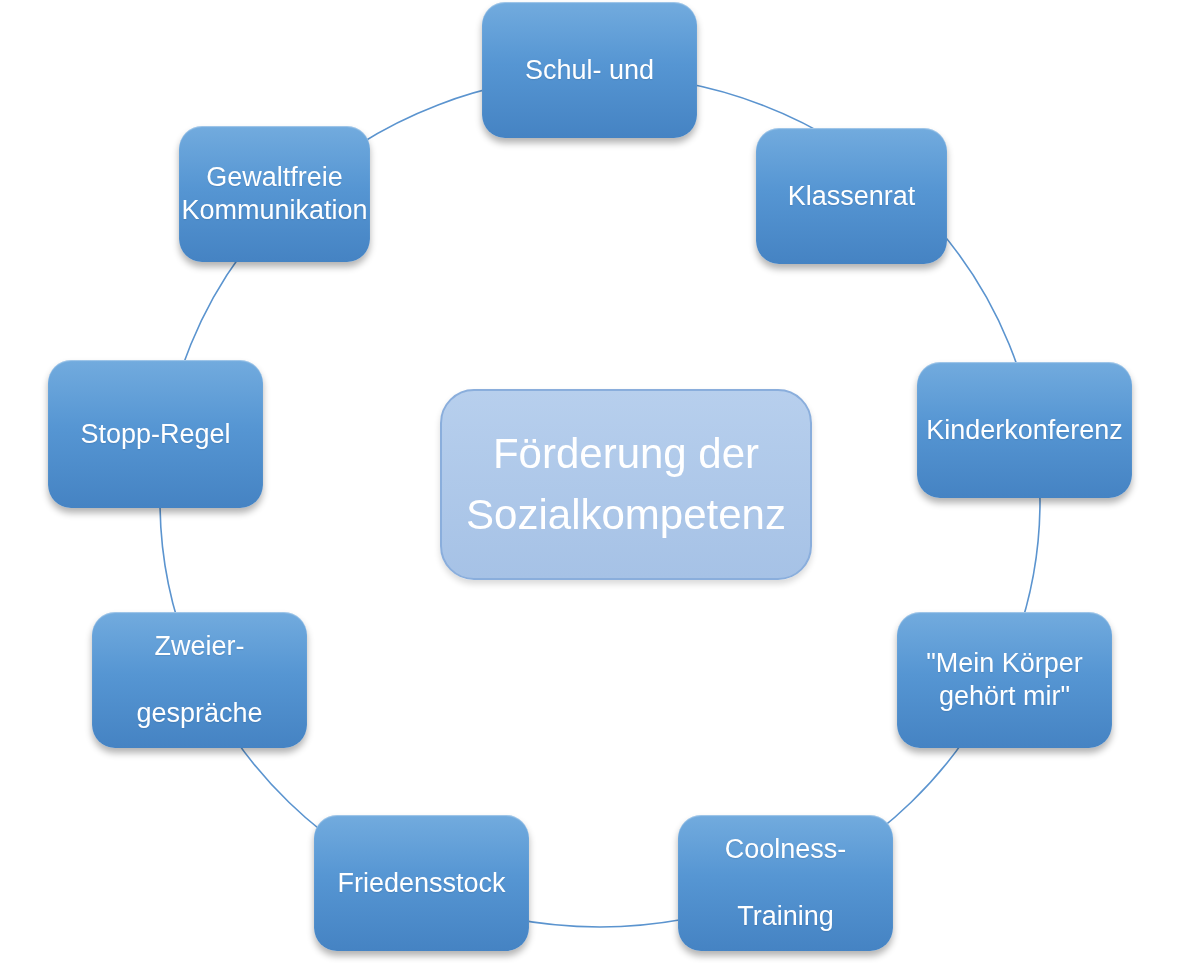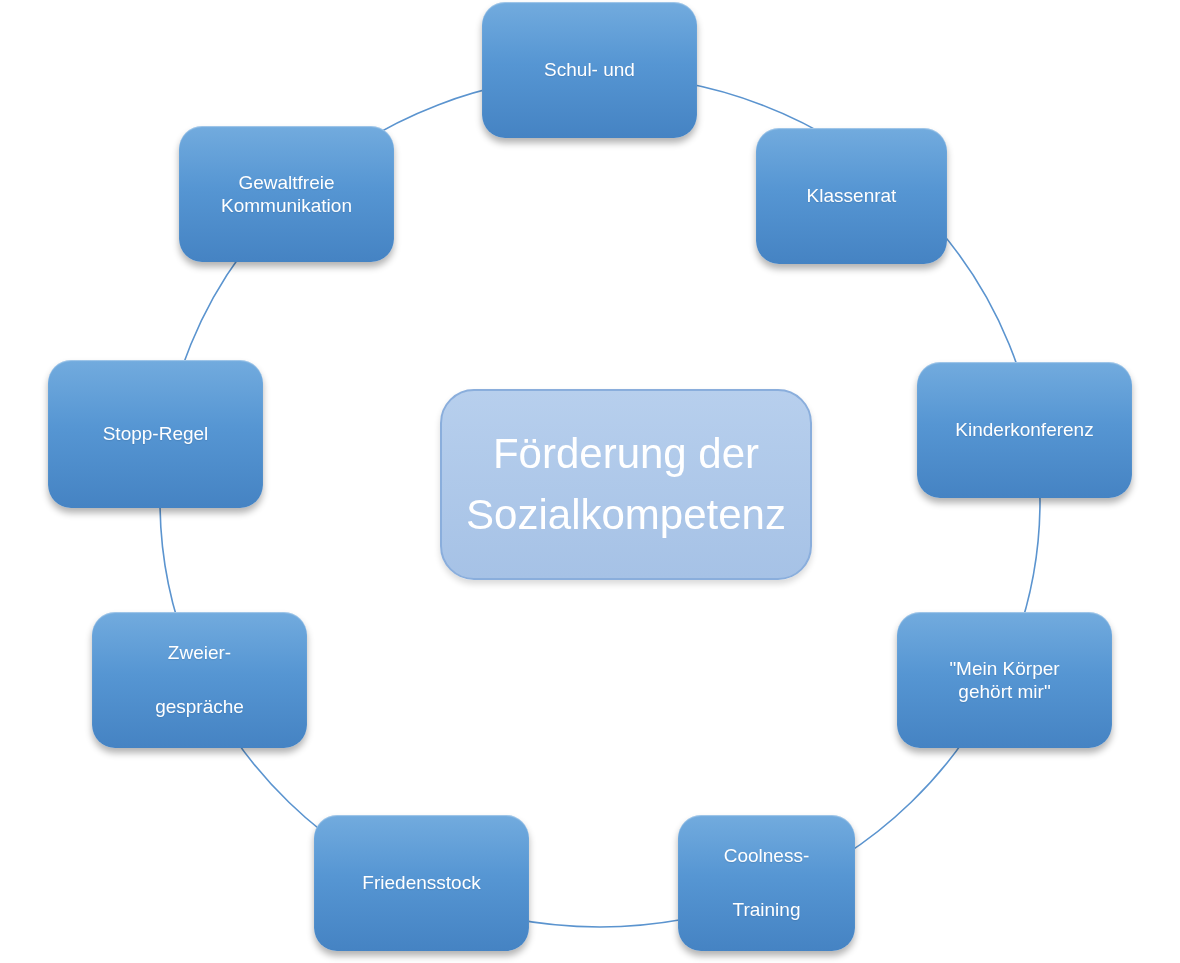--- a/index.html
+++ b/index.html
@@ -42,21 +42,21 @@
     text-align:center;
     color:var(--text);
     text-shadow:0 1px 1px rgba(40,70,110,0.18);
   }
   .node.item{
     background:linear-gradient(180deg,
       var(--node-fill-top) 0%,
       var(--node-fill-mid) 45%,
       var(--node-fill-bottom) 100%);
     border-radius:23px;
-    font-size:19px;
+    font-size:27px;
     line-height:1.22;
     box-shadow:0 5px 7px rgba(0,0,0,0.30),
                inset 0 1px 1px rgba(255,255,255,0.35);
   }
   .node.item.spaced{
     line-height:1.68;
     gap:22px;
   }
   .node.center{
     background:linear-gradient(180deg,
@@ -91,32 +91,32 @@
       <div class="node item" style="left: 756px; top: 128px; width: 191px; height: 136px;">
         <div class="line">Klassenrat</div>
       </div>
       <div class="node item" style="left: 917px; top: 362px; width: 215px; height: 136px;">
         <div class="line">Kinderkonferenz</div>
       </div>
       <div class="node item" style="left: 897px; top: 612px; width: 215px; height: 136px;">
         <div class="line">"Mein Körper</div>
         <div class="line">gehört mir"</div>
       </div>
-      <div class="node item spaced" style="left: 678px; top: 815px; width: 177px; height: 136px;">
+      <div class="node item spaced" style="left: 678px; top: 815px; width: 215px; height: 136px;">
         <div class="line">Coolness-</div>
         <div class="line">Training</div>
       </div>
       <div class="node item" style="left: 314px; top: 815px; width: 215px; height: 136px;">
         <div class="line">Friedensstock</div>
       </div>
       <div class="node item spaced" style="left: 92px; top: 612px; width: 215px; height: 136px;">
         <div class="line">Zweier-</div>
         <div class="line">gespräche</div>
       </div>
       <div class="node item" style="left: 48px; top: 360px; width: 215px; height: 148px;">
         <div class="line">Stopp-Regel</div>
       </div>
-      <div class="node item" style="left: 179px; top: 126px; width: 215px; height: 136px;">
+      <div class="node item" style="left: 179px; top: 126px; width: 191px; height: 136px;">
         <div class="line">Gewaltfreie</div>
         <div class="line">Kommunikation</div>
       </div>
     </div>
 </div>
 
 </body></html>

